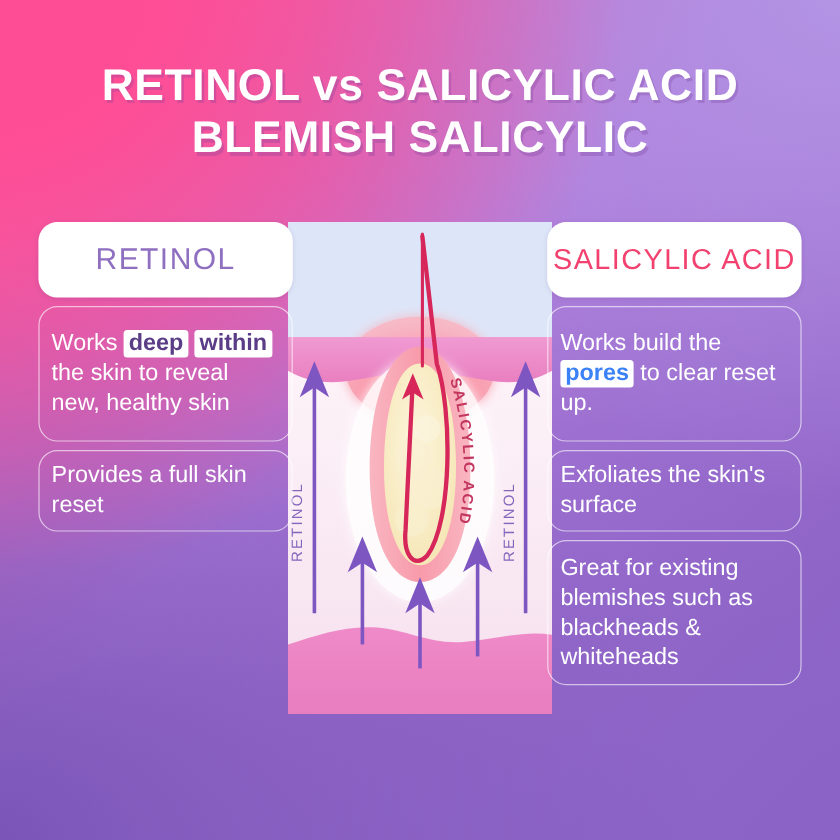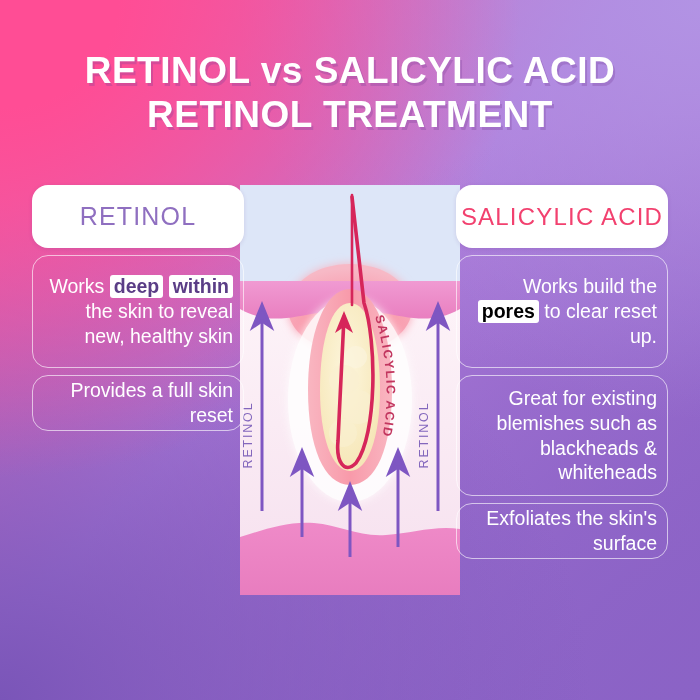--- a/index.html
+++ b/index.html
@@ -67,61 +67,61 @@
   }
   .head.retinol  { color:#8f6fc0; }
   .head.salicylic{ color:#f2416f; font-size:24px; }
 
   
   .cell {
     border:1.3px solid rgba(255,255,255,.62);
     border-radius:16px;
     color:#ffffff;
     display:flex; align-items:center; justify-content:center;
-    text-align:right;
+    text-align:left;
     font-size:19.5px;
     line-height:1.28;
     padding:6px 10px;
     margin-top:7px;
     position:relative;
   }
   .cell.c1 { height:113px; }
   .cell.c2 { height:121px; }
-  .cell.c3 { height:56px; }
+  .cell.c3 { height:68px; }
 
   .hl {
     background:#ffffff;
     border-radius:3px;
     padding:0 4px;
     font-weight:bold;
     display:inline-block;
     line-height:1.18;
   }
   .hl.purple { color:#5a3d86; }
-  .hl.pink   { color:#000000; }
+  .hl.pink   { color:#3b82f6; }
 
   
   #illus {
     position:absolute;
     left:240px; top:185px;
     width:220px; height:410px;
     overflow:hidden;
     z-index:3;
     background:#dde6f8;
   }
   #illus svg { display:block; }
 </style>
 </head>
 <body>
 
 <div id="bg"></div>
 
 <h1 id="title">
   <span>RETINOL vs SALICYLIC ACID</span>
-  <span class="l2">RETINOL TREATMENT</span>
+  <span class="l2">BLEMISH SALICYLIC</span>
 </h1>
 
 <div id="illus">
 <svg width="220" height="410" viewBox="0 0 220 410" xmlns="http://www.w3.org/2000/svg">
   <defs>
     <linearGradient id="gEpi" x1="0" y1="0" x2="0" y2="1">
       <stop offset="0%" stop-color="#f09ad2"></stop>
       <stop offset="100%" stop-color="#e97fc0"></stop>
     </linearGradient>
     <linearGradient id="gDerm" x1="0" y1="0" x2="0" y2="1">
@@ -235,18 +235,18 @@
 
   <div class="col right">
     <div class="head salicylic">SALICYLIC ACID</div>
 
     <div class="cell c1">
       <span>
         <span>Works build the </span><span class="hl pink">pores</span><span> to clear reset up.</span>
       </span>
     </div>
 
+    <div class="cell c3">Exfoliates the skin's surface</div>
+
     <div class="cell c2">Great for existing blemishes such as blackheads &amp; whiteheads</div>
-
-    <div class="cell c3">Exfoliates the skin's surface</div>
   </div>
 
 </div>
 
 </body></html>

